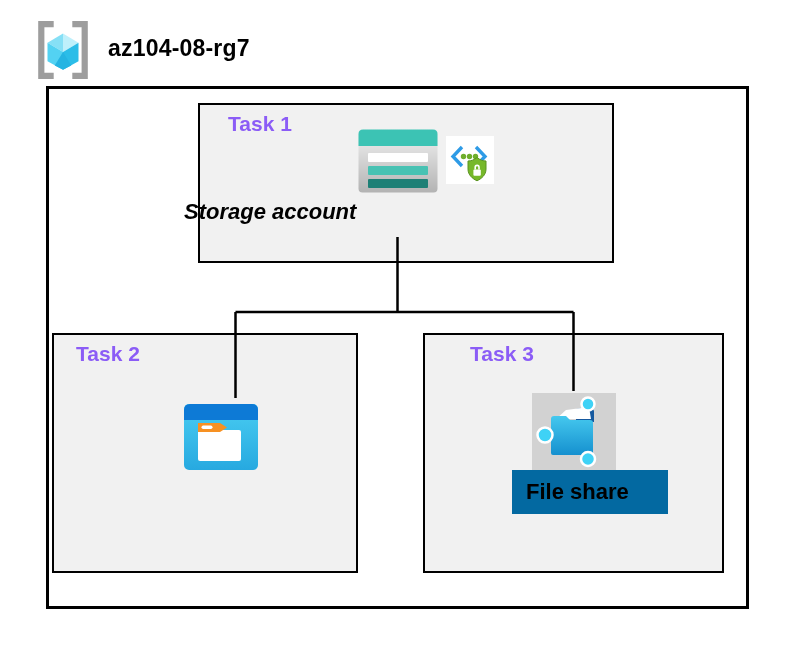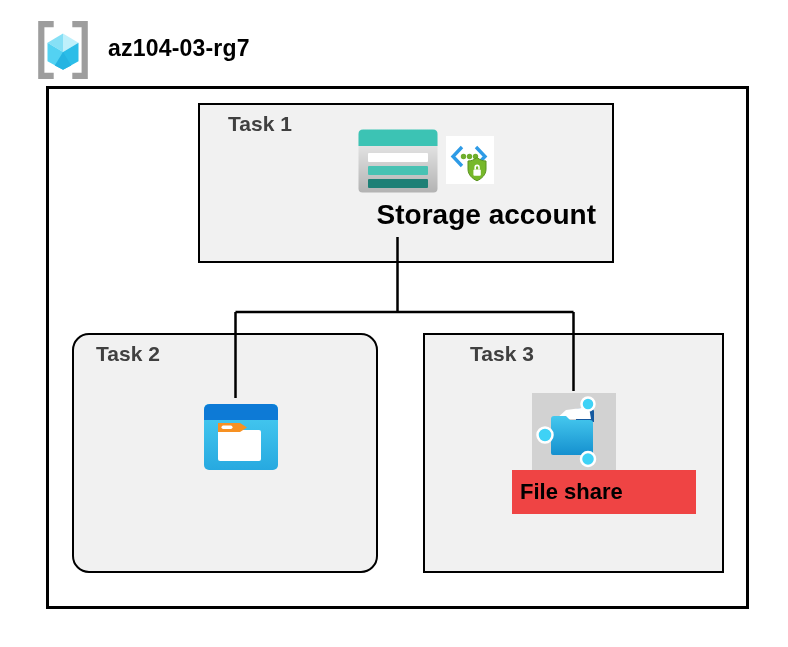--- a/index.html
+++ b/index.html
@@ -5,53 +5,53 @@
   html,body{margin:0;padding:0;background:#fff;}
   .canvas{
     position:relative;width:788px;height:647px;background:#ffffff;overflow:hidden;
     font-family:"Liberation Sans",sans-serif;font-weight:bold;color:#000;
   }
   .abs{position:absolute;}
   .rg-label{left:108px;top:33px;font-size:23px;line-height:30px;letter-spacing:0.2px;}
   .outer-box{left:46px;top:86px;width:703px;height:523px;border:3px solid #000;box-sizing:border-box;background:#fff;}
   .task-box{background:#f1f1f1;border:2px solid #000;box-sizing:border-box;}
   .task1{left:198px;top:103px;width:416px;height:160px;}
-  .task2{left:72px;top:333px;width:306px;height:240px;border-radius:17px;}
+  .task2{left:52px;top:333px;width:306px;height:240px;}
   .task3{left:423px;top:333px;width:301px;height:240px;}
-  .task-label{position:absolute;font-size:21px;color:#404040;white-space:nowrap;}
+  .task-label{position:absolute;font-size:21px;color:#8b5cf6;white-space:nowrap;}
   .t1-label{left:28px;top:7px;}
   .t2-label{left:22px;top:7px;}
   .t3-label{left:22px;top:7px;margin-left:23px;}
-  .item-label{position:absolute;left:0;right:0;text-align:right;font-size:28px;white-space:nowrap;}
+  .item-label{position:absolute;left:0;right:0;text-align:left;font-size:22px;white-space:nowrap;font-style:italic;}
   .storage-label{top:94px;transform:translateX(-16px);}
   .blob-label{top:156px;transform:translateX(17px);}
   .storage-icon{left:157px;top:23px;}
   .sas-icon{left:246px;top:31px;}
   .blob-icon{left:129px;top:68px;}
   .fs-square{left:107px;top:58px;width:84px;height:77px;background:#d2d2d2;}
   .fs-icon{position:absolute;left:4px;top:2px;}
-  .fs-label-rect{left:87px;top:135px;width:184px;height:44px;background:#ef4444;
-    font-size:22px;line-height:44px;padding-left:8px;box-sizing:border-box;}
+  .fs-label-rect{left:87px;top:135px;width:156px;height:44px;background:#0369a1;
+    font-size:22px;line-height:44px;padding-left:14px;box-sizing:border-box;}
   .connectors{left:0;top:0;pointer-events:none;}
 </style>
 </head>
 <body>
 
 <div class="canvas">
 
   <svg class="abs" style="left:32px;top:19px" width="62" height="62" viewBox="0 0 60 60">
     <path d="M21,5 L9,5 L9,55 L21,55" fill="none" stroke="#9d9d9d" stroke-width="6"></path>
     <path d="M39,5 L51,5 L51,55 L39,55" fill="none" stroke="#9d9d9d" stroke-width="6"></path>
     <polygon points="30,14 15,23 30,32" fill="#86e0f6"></polygon>
     <polygon points="30,14 45,23 30,32" fill="#bff0fb"></polygon>
     <polygon points="15,23 30,32 30,49 15,41" fill="#53d2f2"></polygon>
     <polygon points="45,23 30,32 30,49 45,41" fill="#2bbde8"></polygon>
     <polygon points="30,32 22,45 30,49 38,45" fill="#25b4e2"></polygon>
   </svg>
-  <div class="abs rg-label">az104-03-rg7</div>
+  <div class="abs rg-label">az104-08-rg7</div>
 
   <div class="abs outer-box"></div>
 
   <div class="abs task-box task1">
     <div class="task-label t1-label">Task 1</div>
 
     <svg class="abs storage-icon" width="82" height="66" viewBox="0 0 82 66">
       <defs>
         <linearGradient id="gBody" x1="0" y1="0" x2="0" y2="1">
           <stop offset="0" stop-color="#f2f2f2"></stop>

